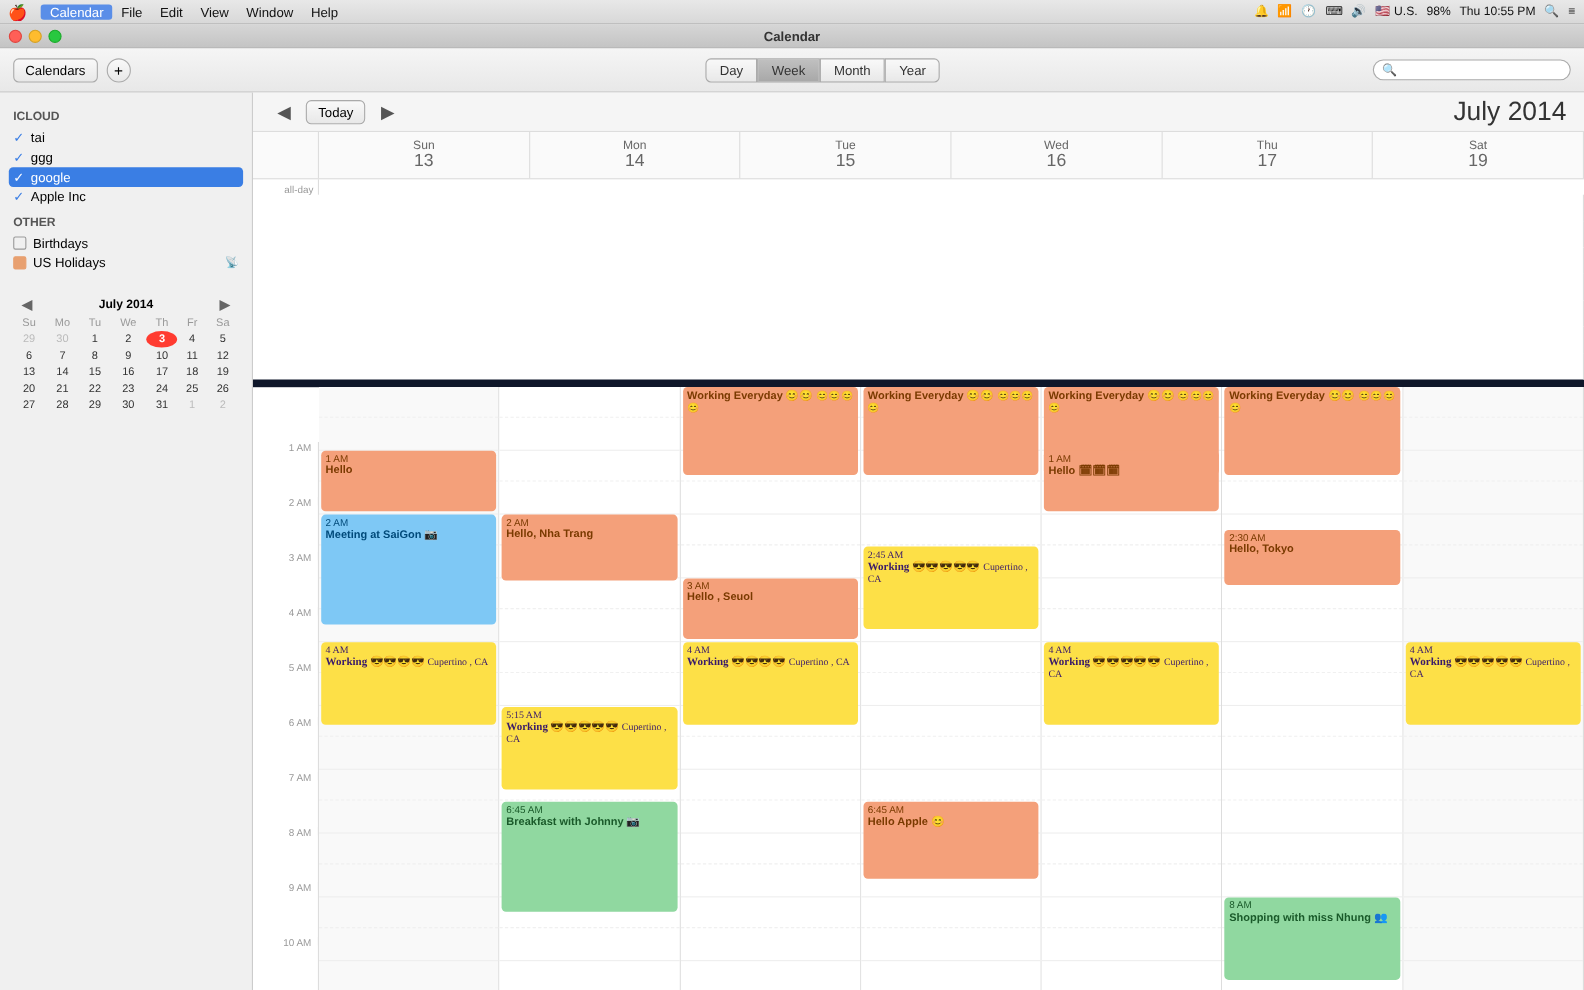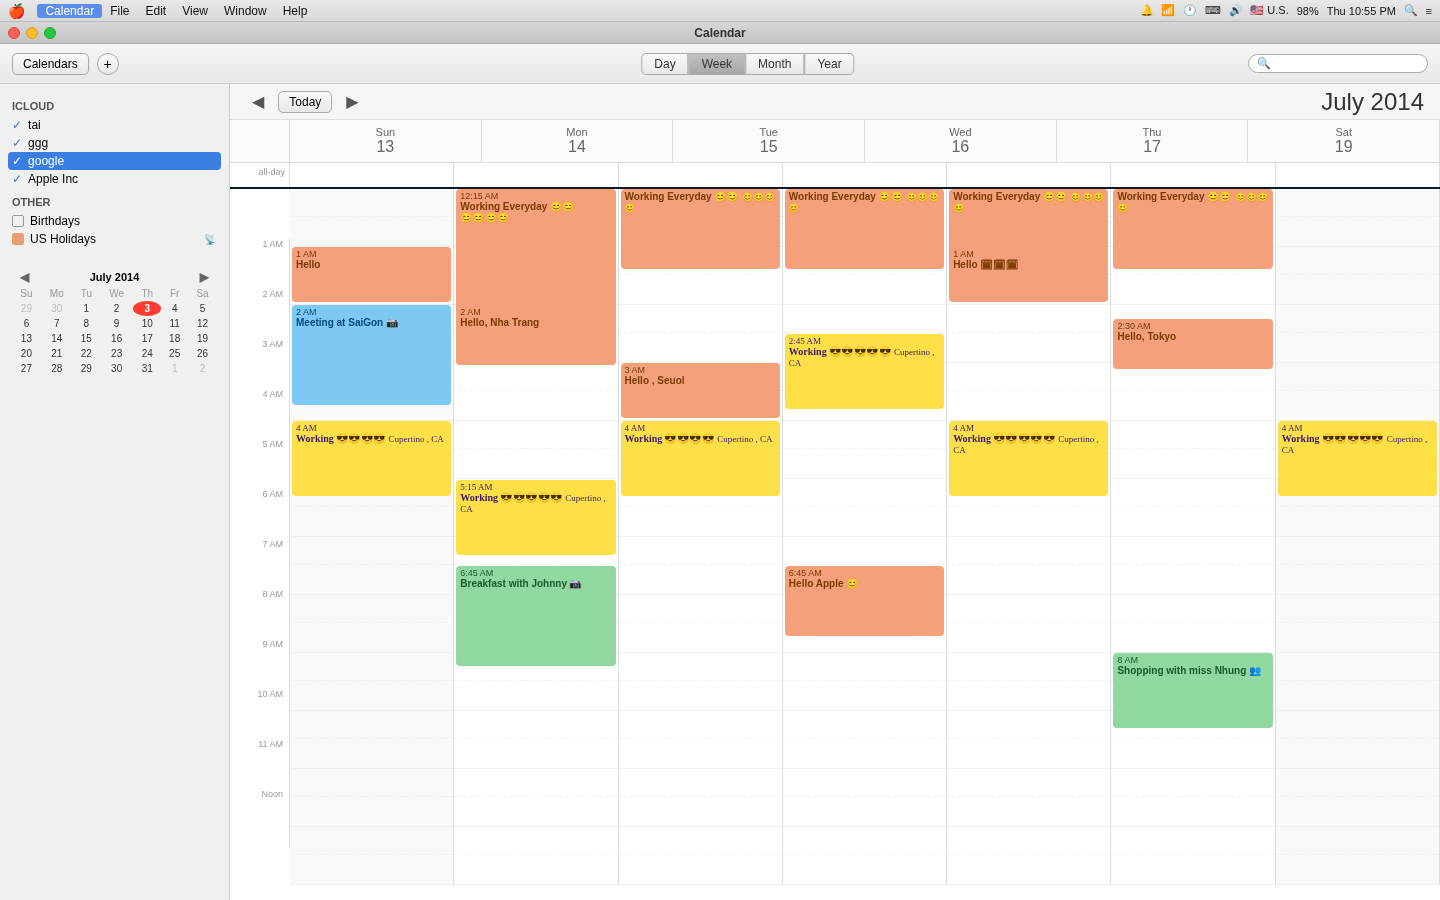--- a/index.html
+++ b/index.html
@@ -114,21 +114,21 @@
     
     .day-headers { display: flex; border-bottom: 1px solid #ddd; background: #fafafa; }
     .time-gutter { width: 60px; flex-shrink: 0; border-right: 1px solid #ddd; }
     .day-header {
       flex: 1; text-align: center; padding: 6px 0;
       font-size: 11px; color: #666; border-right: 1px solid #ddd;
     }
     .day-header .day-num { font-size: 16px; font-weight: 300; display: block; }
 
     
-    .allday-row { display: flex; border-bottom: 2px solid #0f172a; min-height: 24px; }
+    .allday-row { display: flex; border-bottom: 7px solid #0f172a; min-height: 24px; flex-direction: column; }
     .allday-label { width: 60px; flex-shrink: 0; font-size: 9px; color: #999; text-align: right; padding-right: 4px; padding-top: 4px; border-right: 1px solid #ddd; }
     .allday-cell { flex: 1; border-right: 1px solid #ddd; min-height: 24px; }
 
     
     .time-grid-container { flex: 1; overflow-y: auto; position: relative; }
     .time-grid { display: flex; position: relative; }
     .time-labels { width: 60px; flex-shrink: 0; }
     .time-label { height: 58px; display: flex; align-items: flex-start; justify-content: flex-end; padding-right: 6px; padding-top: 0; font-size: 9px; color: #999; border-right: 1px solid #ddd; margin-top: -8px; }
     .time-label:first-child { margin-top: 0; }
 
@@ -458,24 +458,20 @@
               <div class="hour-line">
                   <div class="half-line"></div>
                 </div>
               <div class="hour-line">
                   <div class="half-line"></div>
                 </div>
               <div class="hour-line">
                   <div class="half-line"></div>
                 </div>
 
-              <div class="event event-salmon" style="top:0px; height:130px;">
-                <span class="event-time">12:15 AM</span>
-                <span class="event-title">Working Everyday 😊😊<br>😊😊😊😊</span>
-              </div>
               <div class="event event-salmon" style="top:116px; height:60px;">
                 <span class="event-time">2 AM</span>
                 <span class="event-title">Hello, Nha Trang</span>
               </div>
               <div class="event event-purple" style="top:291px; height:75px;">
                 <span class="event-time">5:15 AM</span>
                 <span class="event-title">Working 😎😎😎😎😎</span>
                 <span class="event-sub">Cupertino , CA</span>
               </div>
               <div class="event event-green" style="top:377px; height:100px;">

